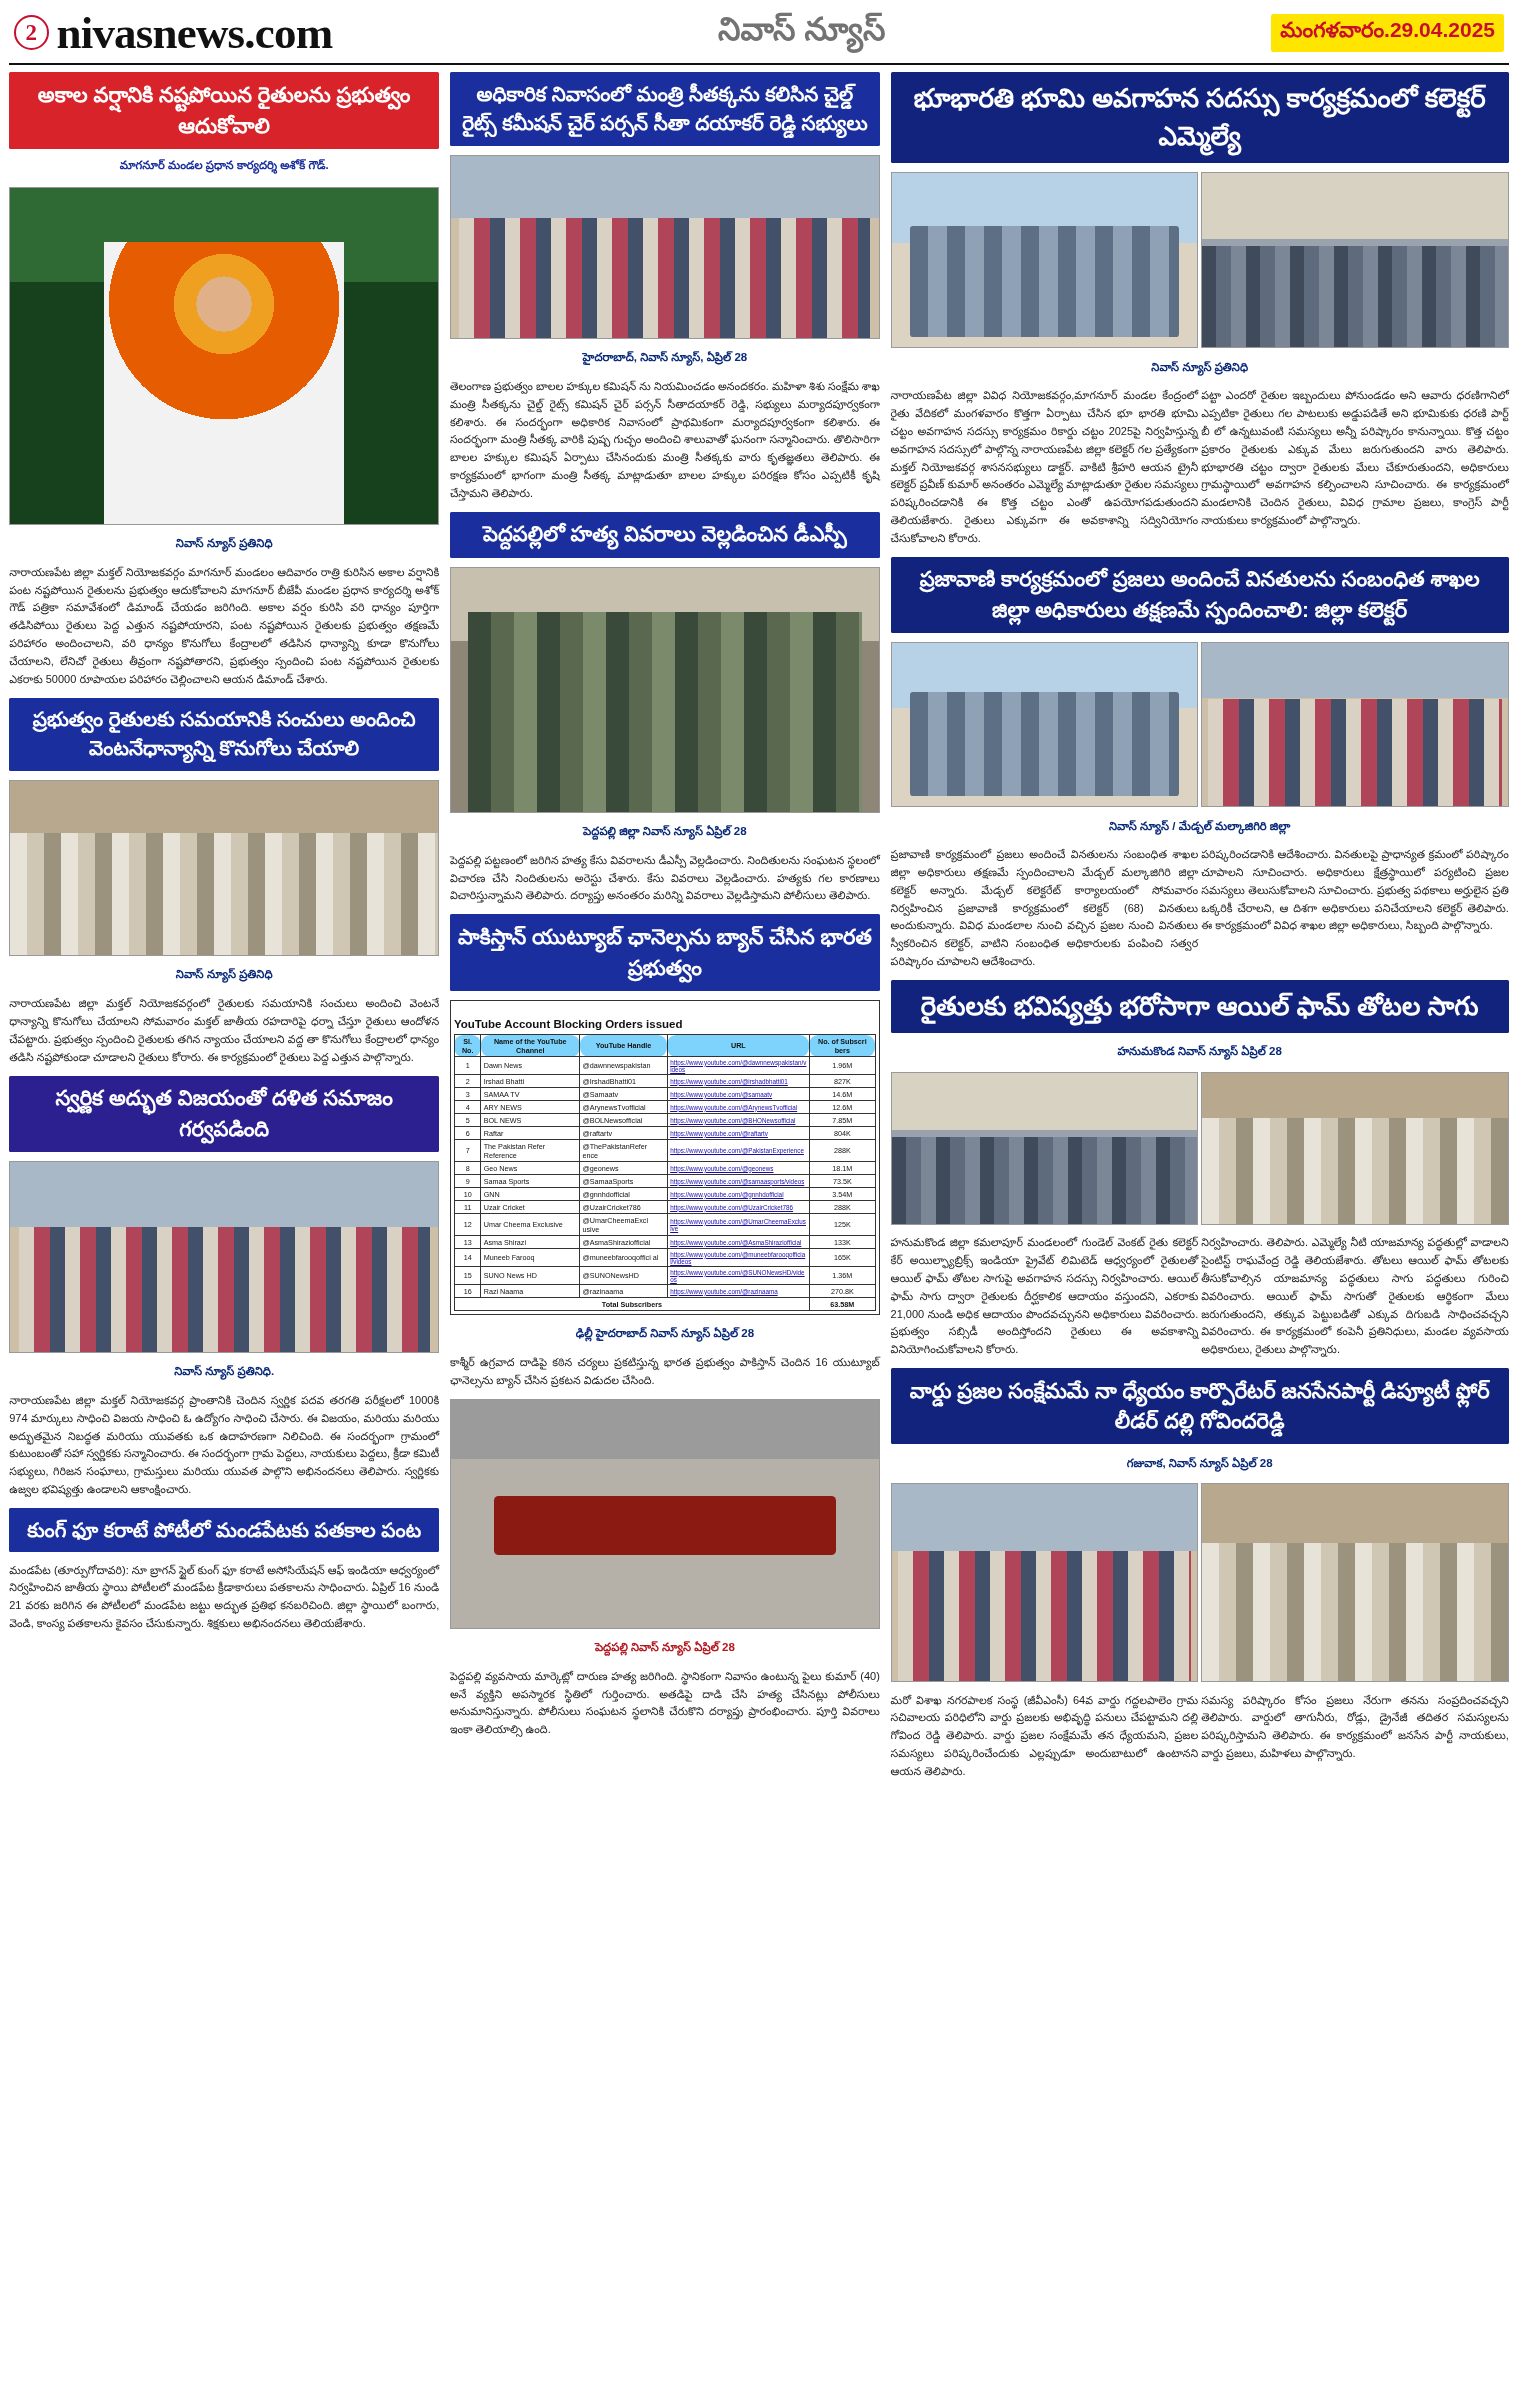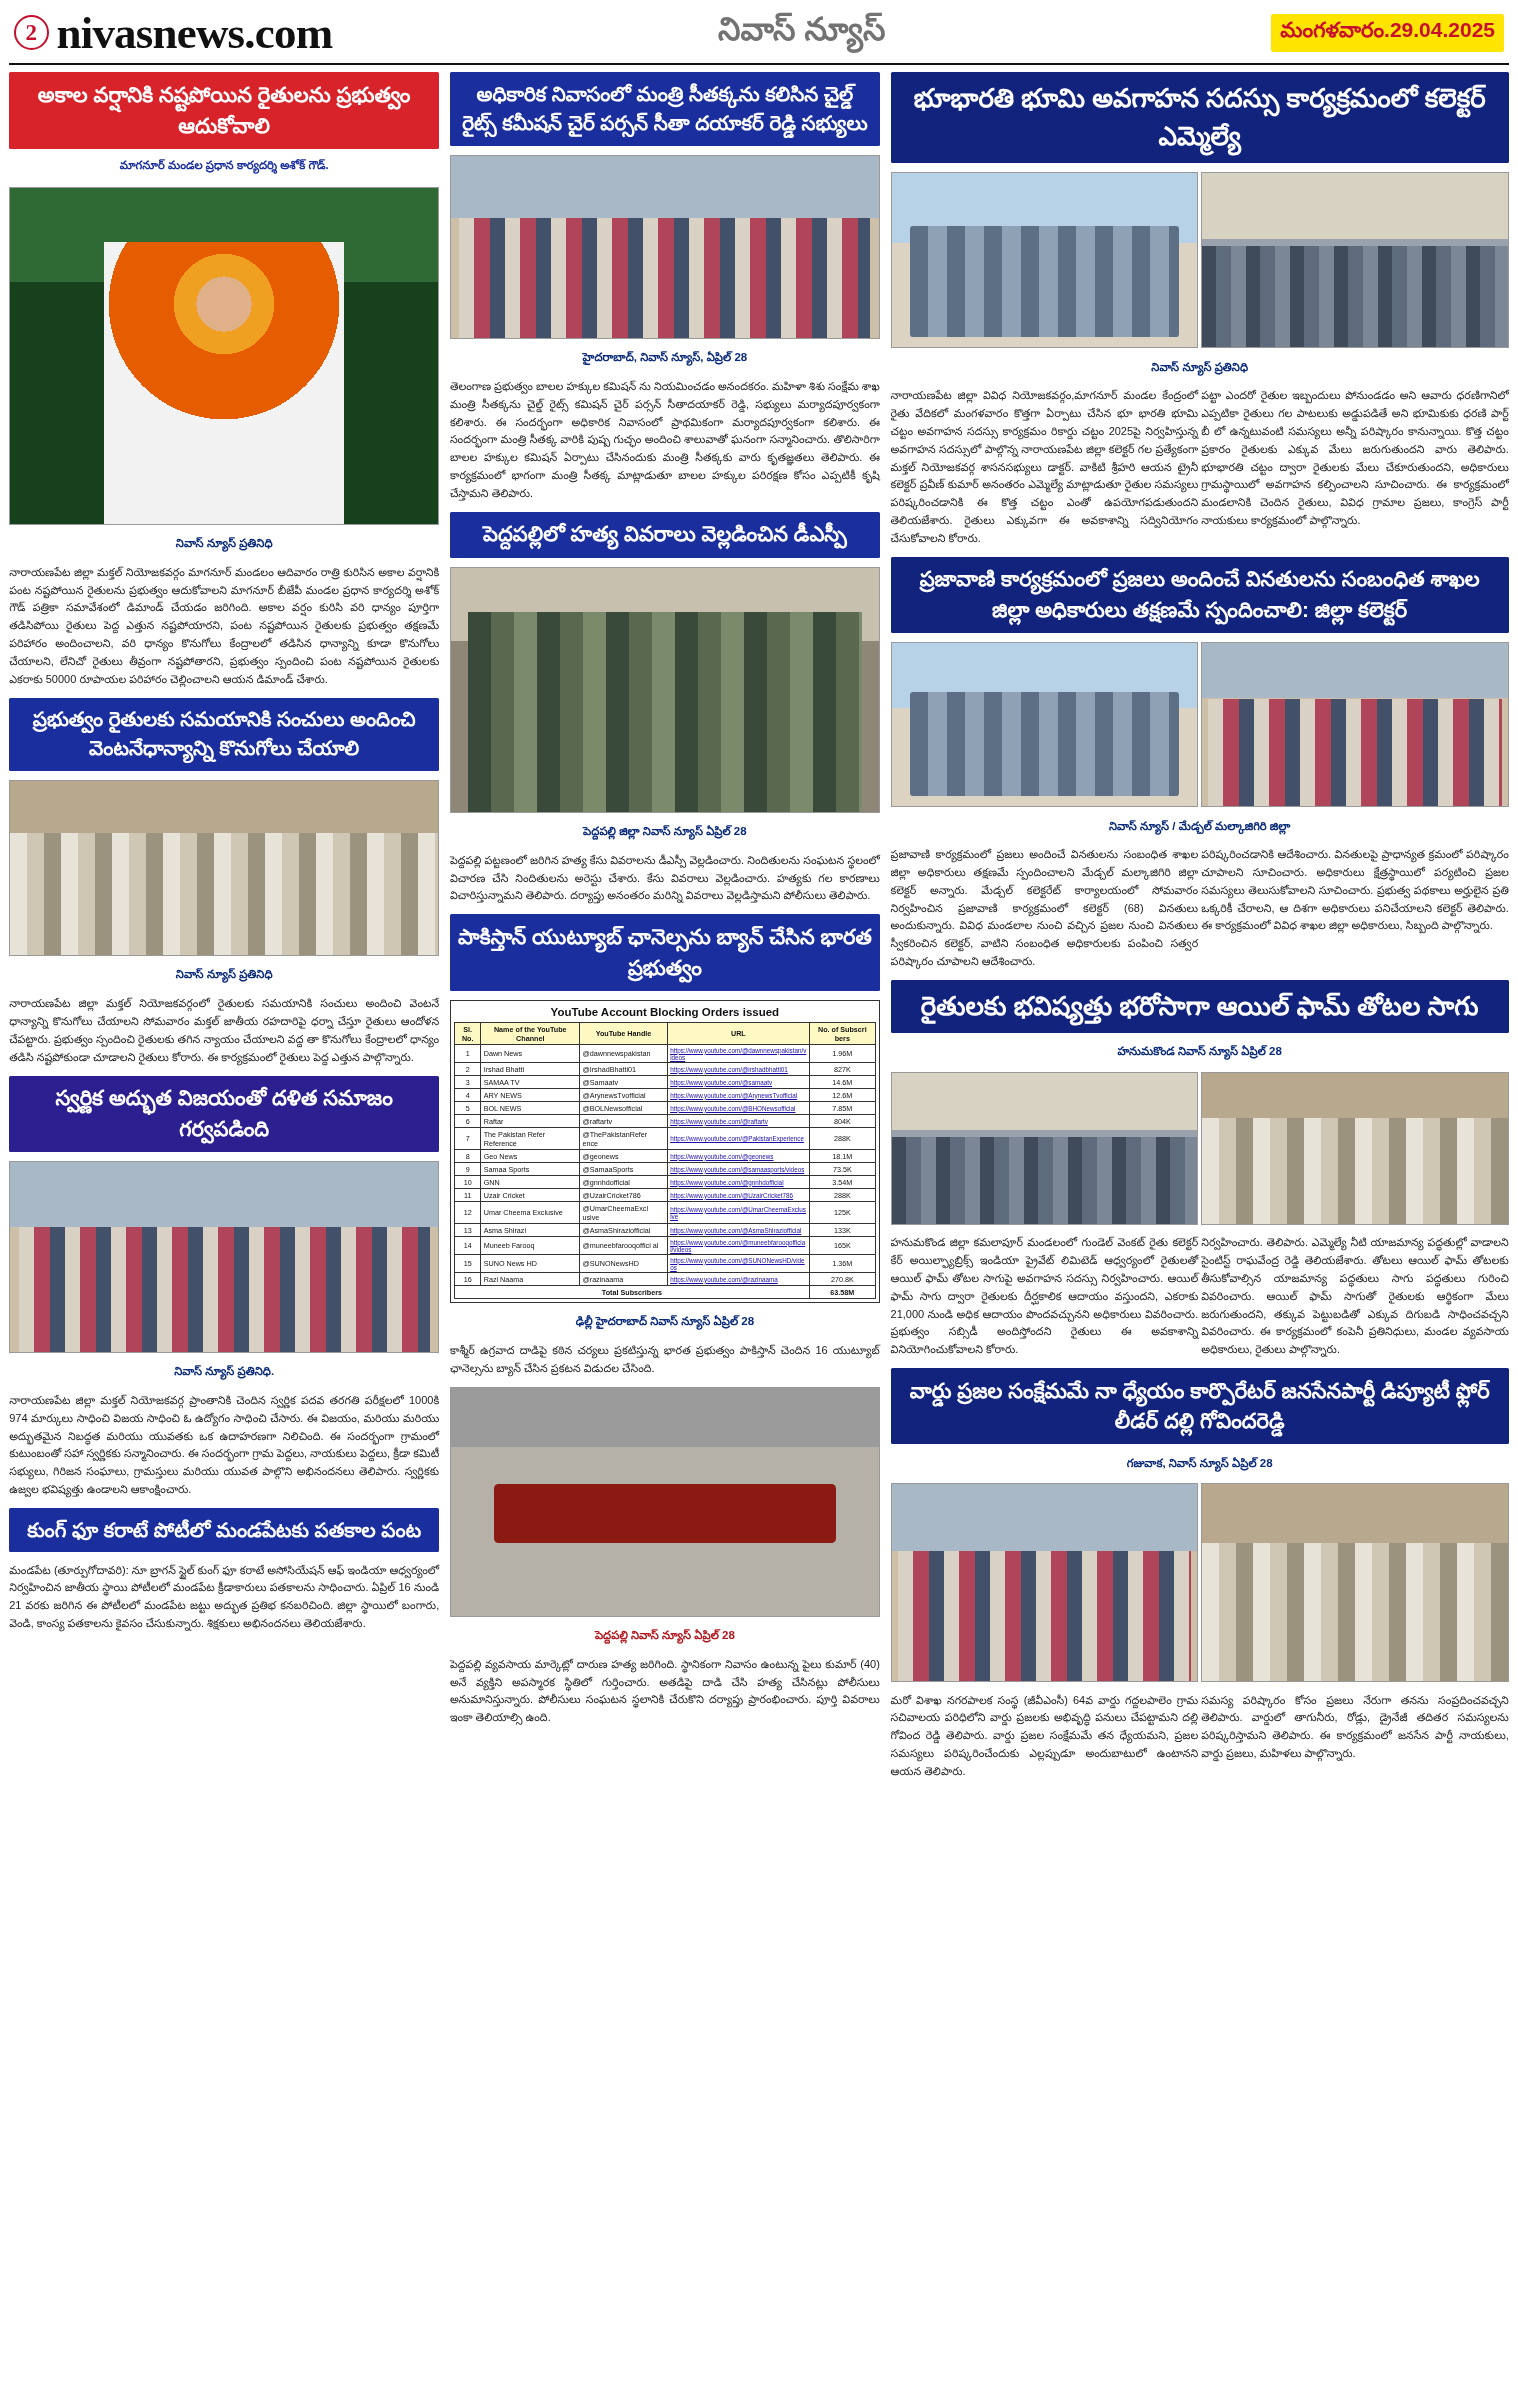--- a/index.html
+++ b/index.html
@@ -112,24 +112,24 @@
             background: repeating-linear-gradient(90deg,#3a4a3a 0 23px,#59684f 23px 46px,#7a8a6a 46px 69px); }
   .p-street { position:absolute; inset:0; background: linear-gradient(#9b9b9b 0 26%, #b5b0a8 26% 100%); }
   .p-street:after{ content:""; position:absolute; left:10%; right:10%; top:42%; height:26%;
             background:#8b1a12; border-radius: 4.6px; }
   .p-group { position:absolute; inset:0; background: linear-gradient(#a9b8c6 0 34%, #cdbfa8 34% 100%); }
   .p-group:after{ content:""; position:absolute; left:2%; right:2%; bottom:0; height:66%;
             background: repeating-linear-gradient(90deg,#d9d2c4 0 15.3px,#b0455a 15.3px 31px,#43506a 31px 46px); }
 
   
   .tbl-wrap { border:0.8px solid #333; padding: 3.1px; background:#fff; }
-  .tbl-title { text-align:center; font-weight:bold; font-size: 11.5px; padding: 2.3px 0 3.8px; }
+  .tbl-title { font-weight:bold; font-size: 11.5px; padding: 2.3px 0 3.8px; margin-top: 12px; }
   table.yt { width:100%; border-collapse: collapse; font-size: 7.2px; }
   table.yt th, table.yt td { border:0.8px solid #333; padding: 1.5px 2.3px; vertical-align: middle; }
-  table.yt th { background:#fef9c3; font-size: 7.2px; text-align:center; }
+  table.yt th { background:#7dd3fc; font-size: 7.2px; text-align:center;border-radius:9px; }
   table.yt td.url { color:#1a0dab; text-decoration: underline; word-break: break-all; font-size: 6.3px; }
   table.yt td.c { text-align:center; }
   table.yt tr.total td { font-weight: bold; text-align:center; }
 
   .two-photo { display:flex; gap: 3px; }
   .two-photo .photo { flex:1; }
 </style>
 </head>
 <body>
 

